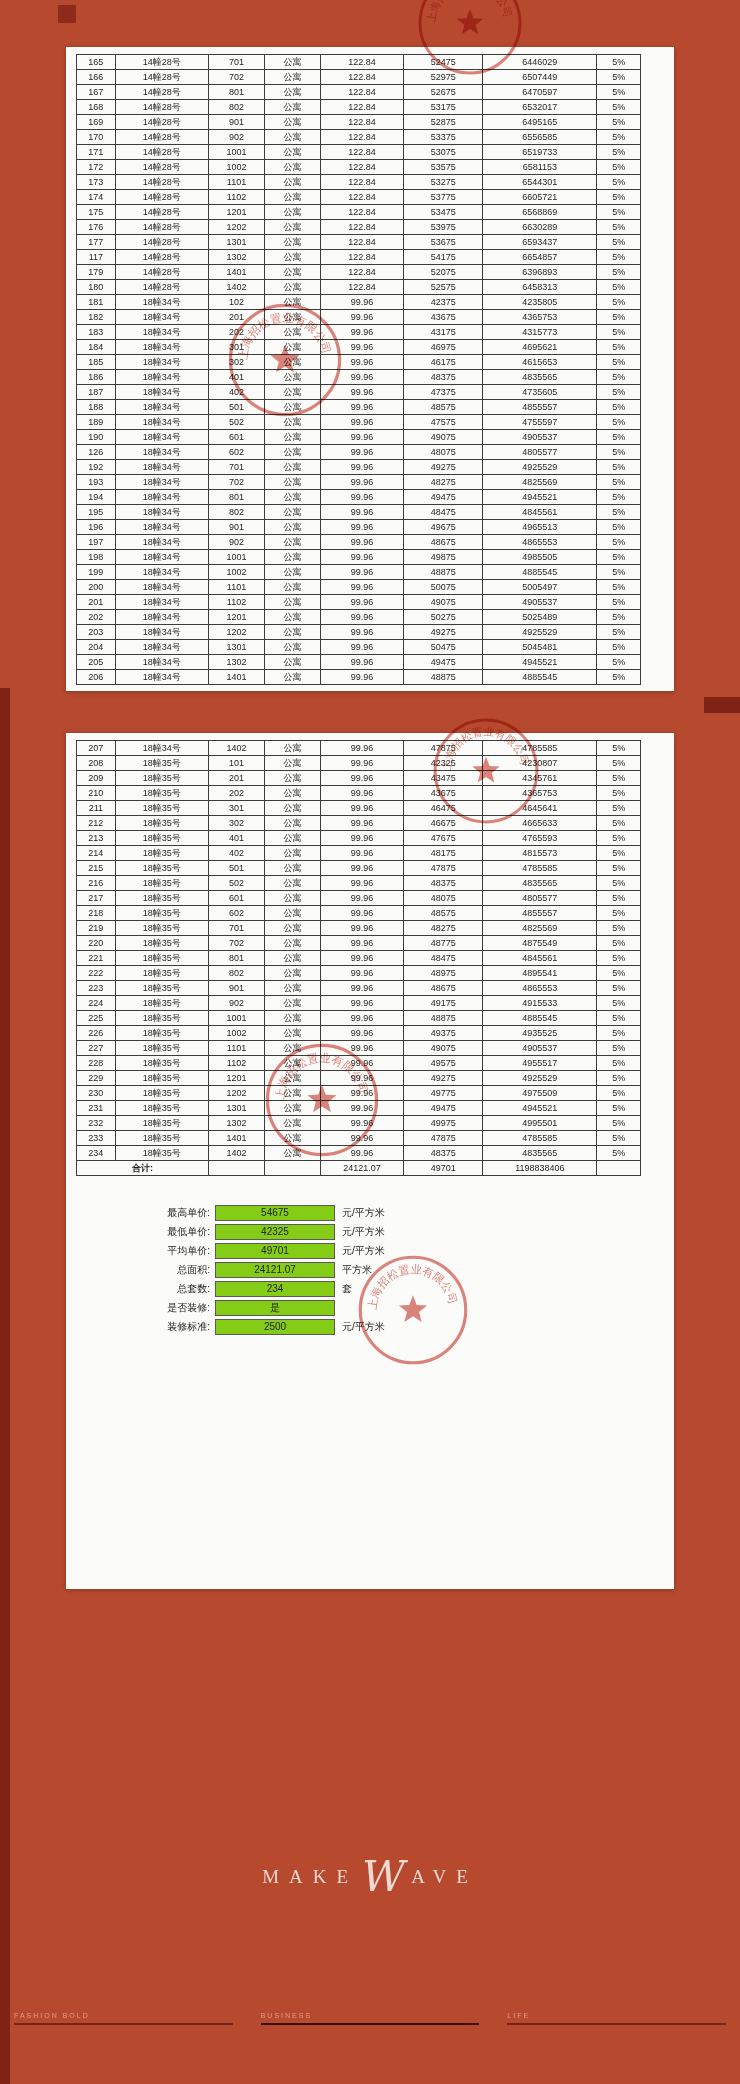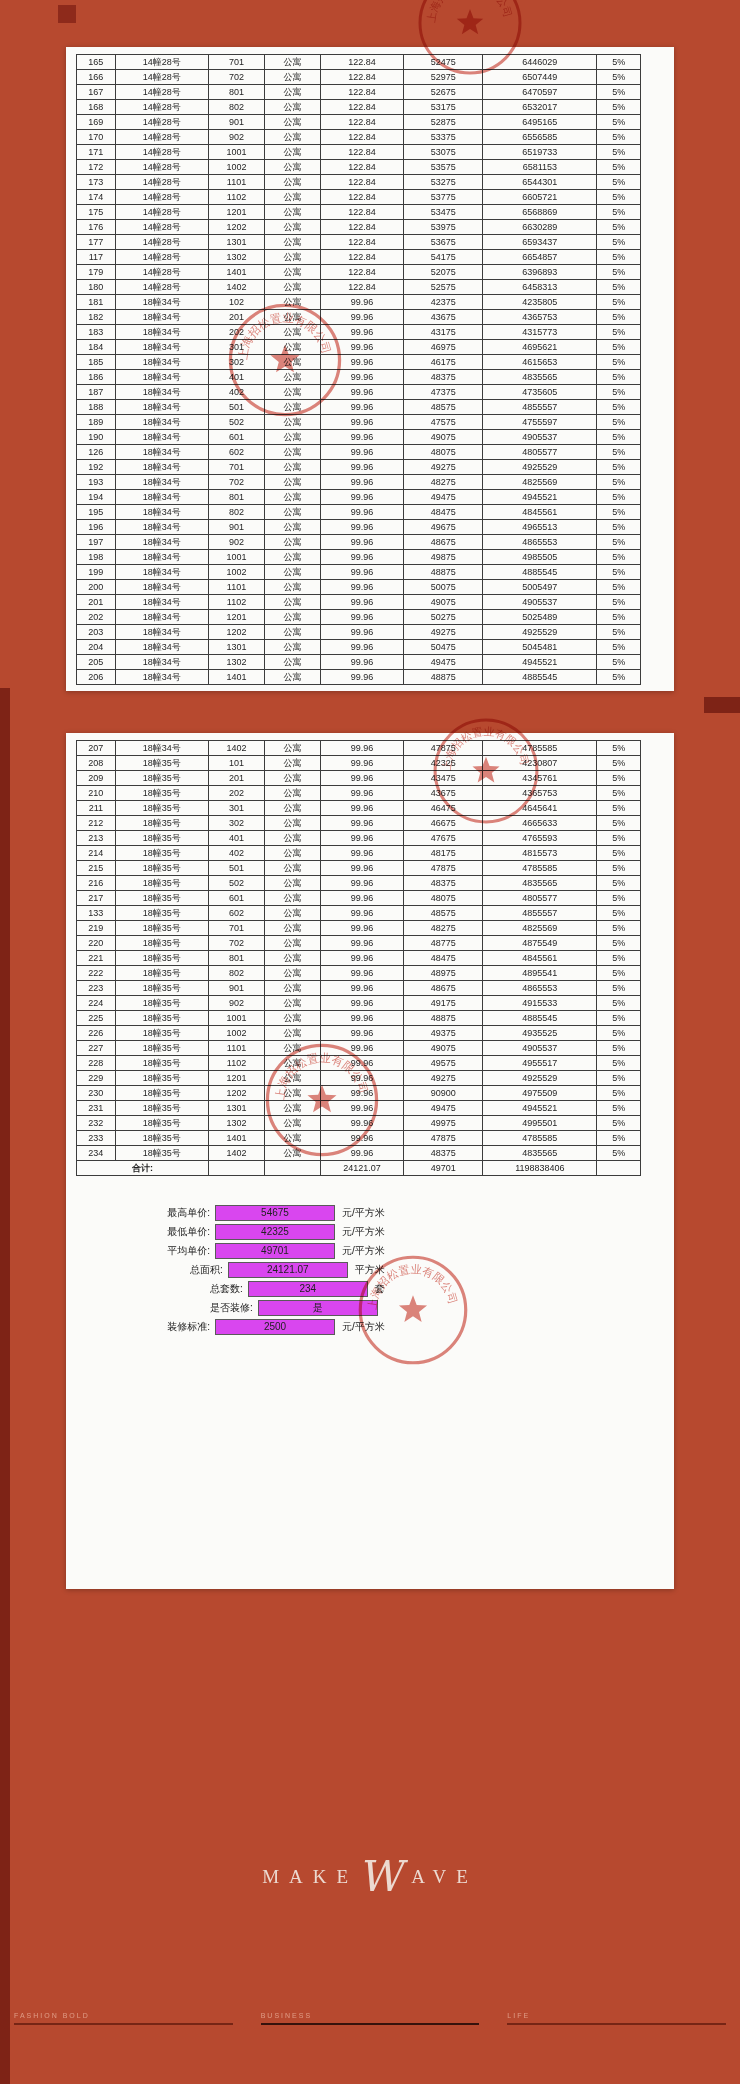--- a/index.html
+++ b/index.html
@@ -26,24 +26,24 @@
     margin:7px 0 0 10px;
   }
   table.price-table td{
     border:1px solid #3c3c3c;height:14px;padding:0 2px;
     font-size:9px;line-height:14px;text-align:center;color:#1e1e1e;
     overflow:hidden;white-space:nowrap;
   }
   td.cell-total-row{font-weight:bold;}
 
   .summary{position:absolute;left:48px;top:470px;}
-  .summary-row{height:19px;display:flex;align-items:center;justify-content:flex-end;}
+  .summary-row{height:19px;display:flex;align-items:center;}
   .s-label{display:inline-block;width:96px;text-align:right;font-size:10px;color:#222;margin-right:5px;}
   .s-value{display:inline-block;width:118px;height:14px;line-height:14px;border:1px solid #5a5a5a;
-    text-align:center;font-size:10px;color:#222;background:#d946ef;}
+    text-align:center;font-size:10px;color:#222;background:#84cc16;}
   .s-unit{margin-left:7px;font-size:10px;color:#222;}
 
   .company{position:absolute;left:200px;top:604px;font-size:10px;color:#222;}
   .company-row{height:21px;line-height:21px;}
   .c-label{display:inline-block;width:64px;}
   .c-value{display:inline-block;}
 
   svg.stamp{position:absolute;opacity:.58;mix-blend-mode:multiply;pointer-events:none;}
 
   .brand{
@@ -625,21 +625,21 @@
             <td>217</td>
             <td>18幢35号</td>
             <td>601</td>
             <td>公寓</td>
             <td>99.96</td>
             <td>48075</td>
             <td>4805577</td>
             <td>5%</td>
           </tr>
           <tr>
-            <td>133</td>
+            <td>218</td>
             <td>18幢35号</td>
             <td>602</td>
             <td>公寓</td>
             <td>99.96</td>
             <td>48575</td>
             <td>4855557</td>
             <td>5%</td>
           </tr>
           <tr>
             <td>219</td>
@@ -750,21 +750,21 @@
             <td>49275</td>
             <td>4925529</td>
             <td>5%</td>
           </tr>
           <tr>
             <td>230</td>
             <td>18幢35号</td>
             <td>1202</td>
             <td>公寓</td>
             <td>99.96</td>
-            <td>90900</td>
+            <td>49775</td>
             <td>4975509</td>
             <td>5%</td>
           </tr>
           <tr>
             <td>231</td>
             <td>18幢35号</td>
             <td>1301</td>
             <td>公寓</td>
             <td>99.96</td>
             <td>49475</td>

